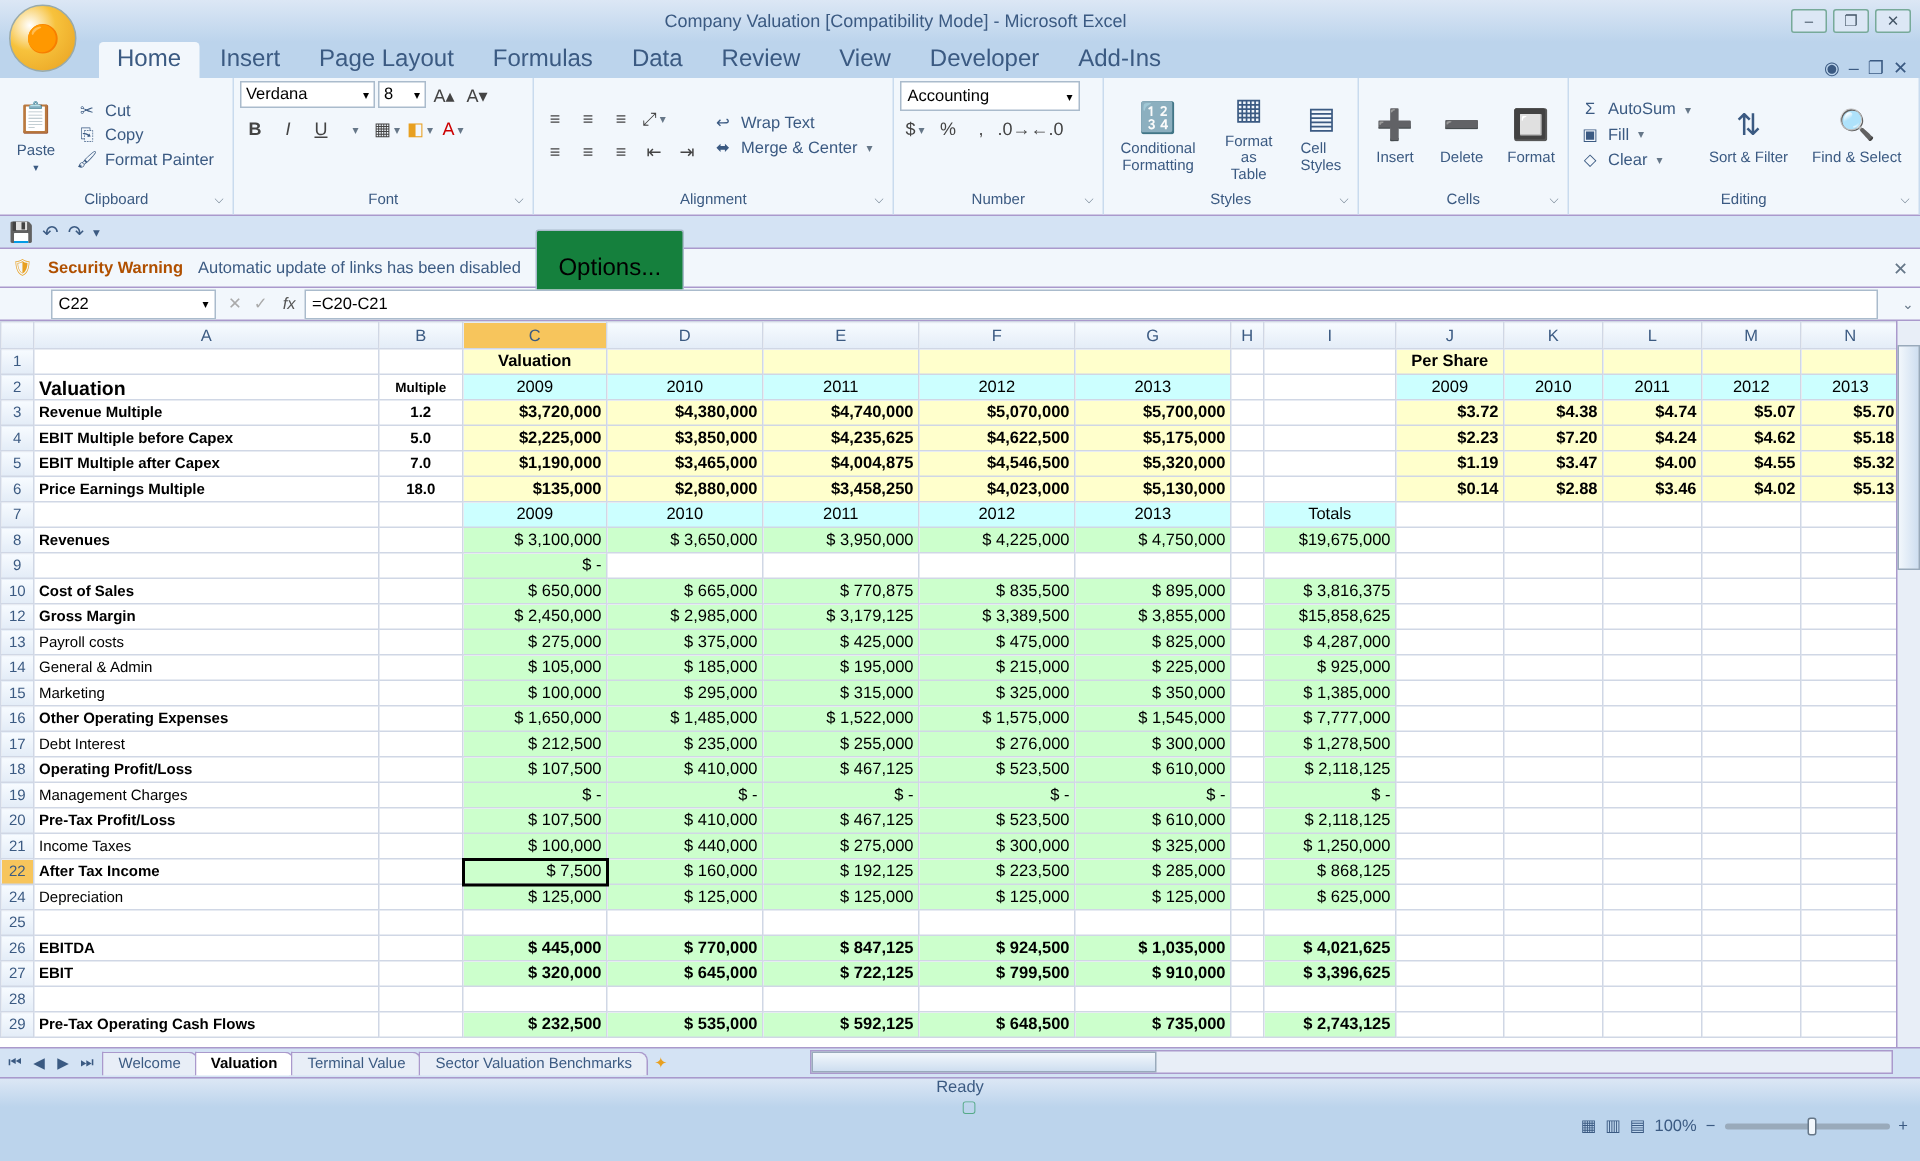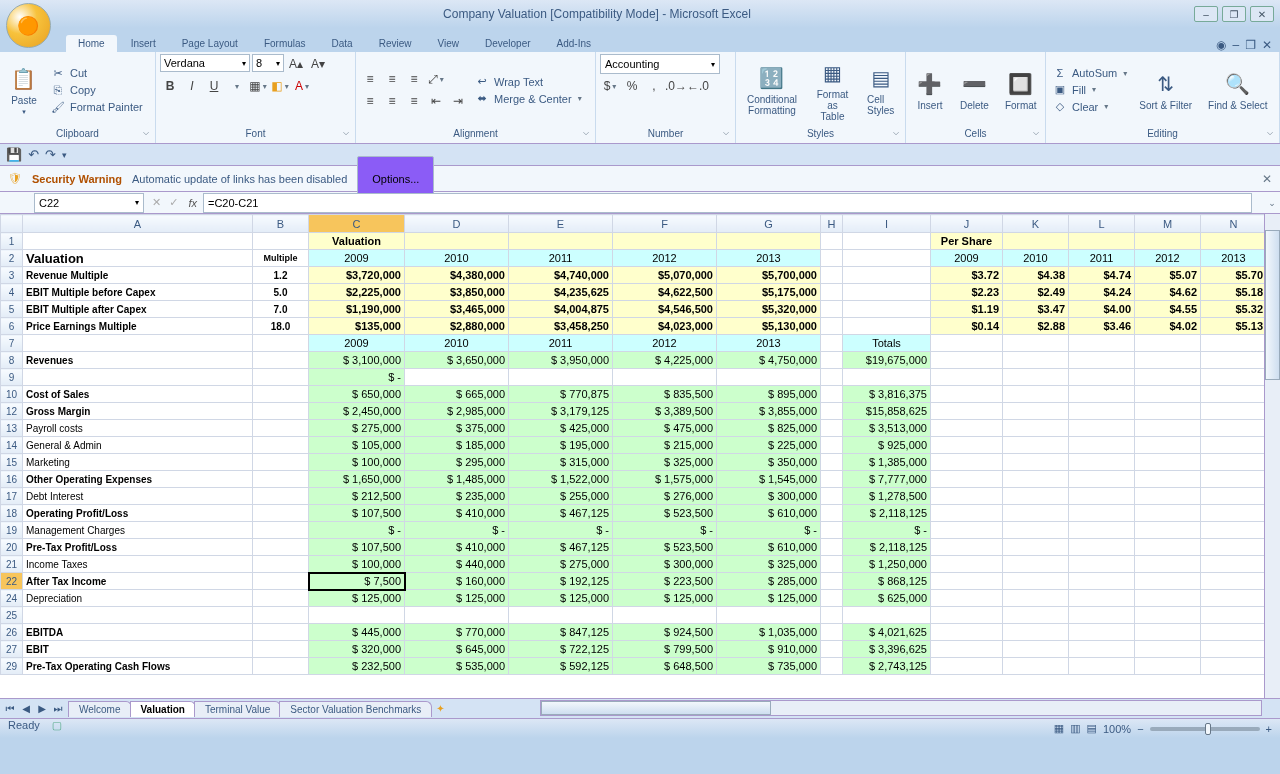--- a/index.html
+++ b/index.html
@@ -4,21 +4,21 @@
 <style>
 * { margin:0; padding:0; box-sizing:border-box; font-family:"Segoe UI",Tahoma,sans-serif; }
 body { background:#bcd4ec; font-size:11px; overflow:hidden; width:1280px; height:774px; }
 .titlebar { height:28px; background:linear-gradient(#dce7f5,#bcd4ec); display:flex; align-items:center; position:relative; }
 .office-btn { width:45px; height:45px; border-radius:50%; background:radial-gradient(circle at 30% 30%,#fff,#f7c23c 40%,#e8a020); border:1px solid #9aa; position:absolute; left:6px; top:3px; z-index:10; display:flex; align-items:center; justify-content:center; }
 .office-btn span { font-size:18px; }
 .title-text { flex:1; text-align:center; color:#3b5a82; font-size:12px; }
 .win-controls { display:flex; gap:4px; margin-right:6px; }
 .win-controls div { width:24px; height:16px; border:1px solid #7a9; background:#dce7f5; border-radius:2px; display:flex; align-items:center; justify-content:center; font-size:10px; color:#456; cursor:default; }
 .tabbar { height:24px; background:#bcd4ec; display:flex; align-items:flex-end; padding-left:56px; gap:2px; }
-.tab { padding:3px 12px; color:#3b5a82; font-size:10px; border-radius:3px 3px 0 0; cursor:default; }
+.tab { padding:3px 12px; color:#3b5a82; font-size:16px; border-radius:3px 3px 0 0; cursor:default; }
 .tab.active { background:#f2f7fc; }
 .tabbar-right { margin-left:auto; display:flex; gap:6px; margin-right:8px; align-items:center; }
 .tabbar-right span { color:#3b5a82; font-size:12px; }
 .ribbon { background:#f2f7fc; border-bottom:1px solid #a9c; height:92px; display:flex; }
 .rgroup { border-right:1px solid #c9dbee; display:flex; flex-direction:column; padding:2px 4px; position:relative; }
 .rgroup-body { flex:1; display:flex; align-items:center; gap:4px; }
 .rgroup-label { text-align:center; color:#3b5a82; font-size:10px; padding:2px 0; position:relative; }
 .rgroup-label::after { content:"⌵"; position:absolute; right:2px; font-size:8px; color:#678; }
 .btn-lg { display:flex; flex-direction:column; align-items:center; gap:2px; padding:2px 6px; color:#3b5a82; font-size:10px; cursor:default; }
 .btn-lg .ico { width:28px; height:28px; display:flex; align-items:center; justify-content:center; font-size:20px; }
@@ -29,54 +29,54 @@
 .fontsize { width:32px; height:18px; border:1px solid #abc; background:#fff; font-size:11px; padding:0 3px; display:flex; align-items:center; justify-content:space-between; }
 .btnrow { display:flex; gap:2px; }
 .sq { width:20px; height:20px; border:1px solid transparent; display:flex; align-items:center; justify-content:center; font-size:12px; color:#444; cursor:default; }
 .numfmt { width:120px; height:20px; border:1px solid #abc; background:#fff; font-size:11px; padding:0 4px; display:flex; align-items:center; justify-content:space-between; }
 .qat { height:22px; background:#d4e3f4; display:flex; align-items:center; gap:6px; padding:0 6px; border-bottom:1px solid #a9c; }
 .qat .ic { font-size:13px; color:#3b5a82; cursor:default; }
 .security { height:26px; background:#f2f7fc; display:flex; align-items:center; gap:10px; padding:0 8px; border-bottom:1px solid #a9c; font-size:11px; }
 .security .shield { color:#e8a020; }
 .security .warn { color:#b05000; font-weight:600; }
 .security .msg { color:#3b5a82; }
-.security button { font-size:11px; padding:16px 14px; background:#8b5cf6; border:1px solid #abc; border-radius:2px; }
+.security button { font-size:16px; padding:16px 14px; background:#15803d; border:1px solid #abc; border-radius:2px; }
 .security .closex { margin-left:auto; color:#678; font-size:12px; cursor:default; }
 .fbar { height:22px; background:#f2f7fc; display:flex; align-items:center; border-bottom:1px solid #a9c; }
 .namebox { width:110px; height:20px; border:1px solid #abc; background:#fff; margin:0 4px 0 34px; font-size:11px; padding:0 4px; display:flex; align-items:center; justify-content:space-between; }
 .fx { padding:0 6px; color:#555; font-style:italic; }
 .formula-input { flex:1; background:#fff; border:1px solid #abc; height:20px; font-size:11px; padding:0 4px; margin-right:14px; display:flex; align-items:center; }
 .fbar-expand { width:12px; text-align:center; color:#678; font-size:9px; margin-right:2px; }
 .grid-wrap { position:relative; background:#fff; height:484px; overflow:hidden; }
 table.sheet { border-collapse:collapse; table-layout:fixed; font-size:11px; }
 .sheet th, .sheet td { border:1px solid #d0d7e5; height:17px; padding:0 3px; white-space:nowrap; overflow:hidden; }
 .sheet thead th { background:linear-gradient(#f7fbff,#e3ecf7); color:#3b5a82; font-weight:normal; text-align:center; font-size:11px; height:18px; }
 .sheet thead th.sel { background:#f7c55c; }
 .sheet .rowh { background:linear-gradient(#f7fbff,#e3ecf7); color:#3b5a82; text-align:center; width:22px; font-size:10px; }
 .sheet .rowh.sel { background:#f7c55c; }
 .hdr-yel { background:#ffffcc; font-weight:700; text-align:center; }
 .hdr-cyan { background:#ccffff; text-align:center; }
 .v-yel { background:#ffffcc; text-align:right; font-weight:700; }
 .v-grn { background:#ccffcc; text-align:right; }
-.v-grn-b { background:#ccffcc; text-align:right; font-weight:400; }
+.v-grn-b { background:#ccffcc; text-align:right; font-weight:700; }
 .lbl { background:#fff; font-family:Verdana,sans-serif; font-size:10px; }
 .lbl-b { background:#fff; font-family:Verdana,sans-serif; font-size:10px; font-weight:700; }
 .title-cell { font-family:Verdana,sans-serif; font-size:13px; font-weight:700; }
 .mult { text-align:center; font-family:Verdana,sans-serif; font-size:10px; font-weight:700; }
 .selcell { outline:2px solid #000; outline-offset:-1px; }
 .sheet-tabs { height:20px; background:#d4e3f4; display:flex; align-items:center; border-top:1px solid #a9c; font-size:10px; position:relative; }
 .nav-btns { display:flex; gap:0; padding:0 2px; }
 .nav-btns span { width:16px; text-align:center; color:#3b5a82; cursor:default; }
 .stab { padding:2px 10px; background:#e8eef7; border:1px solid #a9c; border-bottom:none; border-radius:0 6px 0 0; margin-right:-2px; color:#3b5a82; cursor:default; }
 .stab.active { background:#fff; font-weight:700; color:#000; }
 .hscroll { position:absolute; right:18px; left:540px; height:16px; bottom:2px; background:#e8eef7; border:1px solid #a9c; }
 .hscroll .thumb { position:absolute; left:0; width:230px; height:100%; background:linear-gradient(#f2f7fc,#cedef0); border:1px solid #9ab; }
 .vscroll { position:absolute; right:0; top:0; bottom:0; width:16px; background:#e8eef7; border-left:1px solid #a9c; }
 .vscroll .thumb { position:absolute; top:16px; height:150px; width:100%; background:linear-gradient(90deg,#f2f7fc,#cedef0); border:1px solid #9ab; }
-.status { height:20px; background:linear-gradient(#dce7f5,#bcd4ec); display:flex; padding:0 8px; font-size:11px; color:#3b5a82; border-top:1px solid #a9c; }
+.status { height:20px; background:linear-gradient(#dce7f5,#bcd4ec); display:flex; align-items:center; padding:0 8px; font-size:11px; color:#3b5a82; border-top:1px solid #a9c;flex-direction:column; }
 .status .zoom { margin-left:auto; display:flex; align-items:center; gap:6px; }
 .status .slider { width:110px; height:4px; background:#9ab; position:relative; border-radius:2px; }
 .status .slider .knob { position:absolute; left:50%; top:-4px; width:6px; height:12px; background:#f2f7fc; border:1px solid #678; border-radius:2px; }
 .dd::after{content:"▾"; font-size:8px; color:#678; margin-left:2px;}
 </style>
 </head>
 <body>
 
 <div class="titlebar">
   <div class="office-btn">
@@ -399,21 +399,21 @@
           <td class="lbl-b">EBIT Multiple before Capex</td>
           <td class="mult">5.0</td>
           <td class="v-yel">$2,225,000</td>
           <td class="v-yel">$3,850,000</td>
           <td class="v-yel">$4,235,625</td>
           <td class="v-yel">$4,622,500</td>
           <td class="v-yel">$5,175,000</td>
           <td></td>
           <td></td>
           <td class="v-yel">$2.23</td>
-          <td class="v-yel">$2.49</td>
+          <td class="v-yel">$7.20</td>
           <td class="v-yel">$4.24</td>
           <td class="v-yel">$4.62</td>
           <td class="v-yel">$5.18</td>
         </tr>
 <tr>
           <td class="rowh">5</td>
           <td class="lbl-b">EBIT Multiple after Capex</td>
           <td class="mult">7.0</td>
           <td class="v-yel">$1,190,000</td>
           <td class="v-yel">$3,465,000</td>
@@ -533,21 +533,21 @@
 <tr>
           <td class="rowh">13</td>
           <td class="lbl">Payroll costs</td>
           <td></td>
           <td class="v-grn">$ <span>275,000</span></td>
           <td class="v-grn">$ <span>375,000</span></td>
           <td class="v-grn">$ <span>425,000</span></td>
           <td class="v-grn">$ <span>475,000</span></td>
           <td class="v-grn">$ <span>825,000</span></td>
           <td></td>
-          <td class="v-grn">$  3,513,000</td>
+          <td class="v-grn">$  4,287,000</td>
           <td></td>
           <td></td>
           <td></td>
           <td></td>
           <td></td>
         </tr>
 <tr>
           <td class="rowh">14</td>
           <td class="lbl">General &amp; Admin</td>
           <td></td>
@@ -755,20 +755,37 @@
           <td class="rowh">27</td>
           <td class="lbl-b">EBIT</td>
           <td></td>
           <td class="v-grn-b">$ <span>320,000</span></td>
           <td class="v-grn-b">$ <span>645,000</span></td>
           <td class="v-grn-b">$ <span>722,125</span></td>
           <td class="v-grn-b">$ <span>799,500</span></td>
           <td class="v-grn-b">$ <span>910,000</span></td>
           <td></td>
           <td class="v-grn-b">$  3,396,625</td>
+          <td></td>
+          <td></td>
+          <td></td>
+          <td></td>
+          <td></td>
+        </tr>
+<tr>
+          <td class="rowh">28</td>
+          <td></td>
+          <td></td>
+          <td></td>
+          <td></td>
+          <td></td>
+          <td></td>
+          <td></td>
+          <td></td>
+          <td></td>
           <td></td>
           <td></td>
           <td></td>
           <td></td>
           <td></td>
         </tr>
 <tr>
           <td class="rowh">29</td>
           <td class="lbl-b">Pre-Tax Operating Cash Flows</td>
           <td></td>

